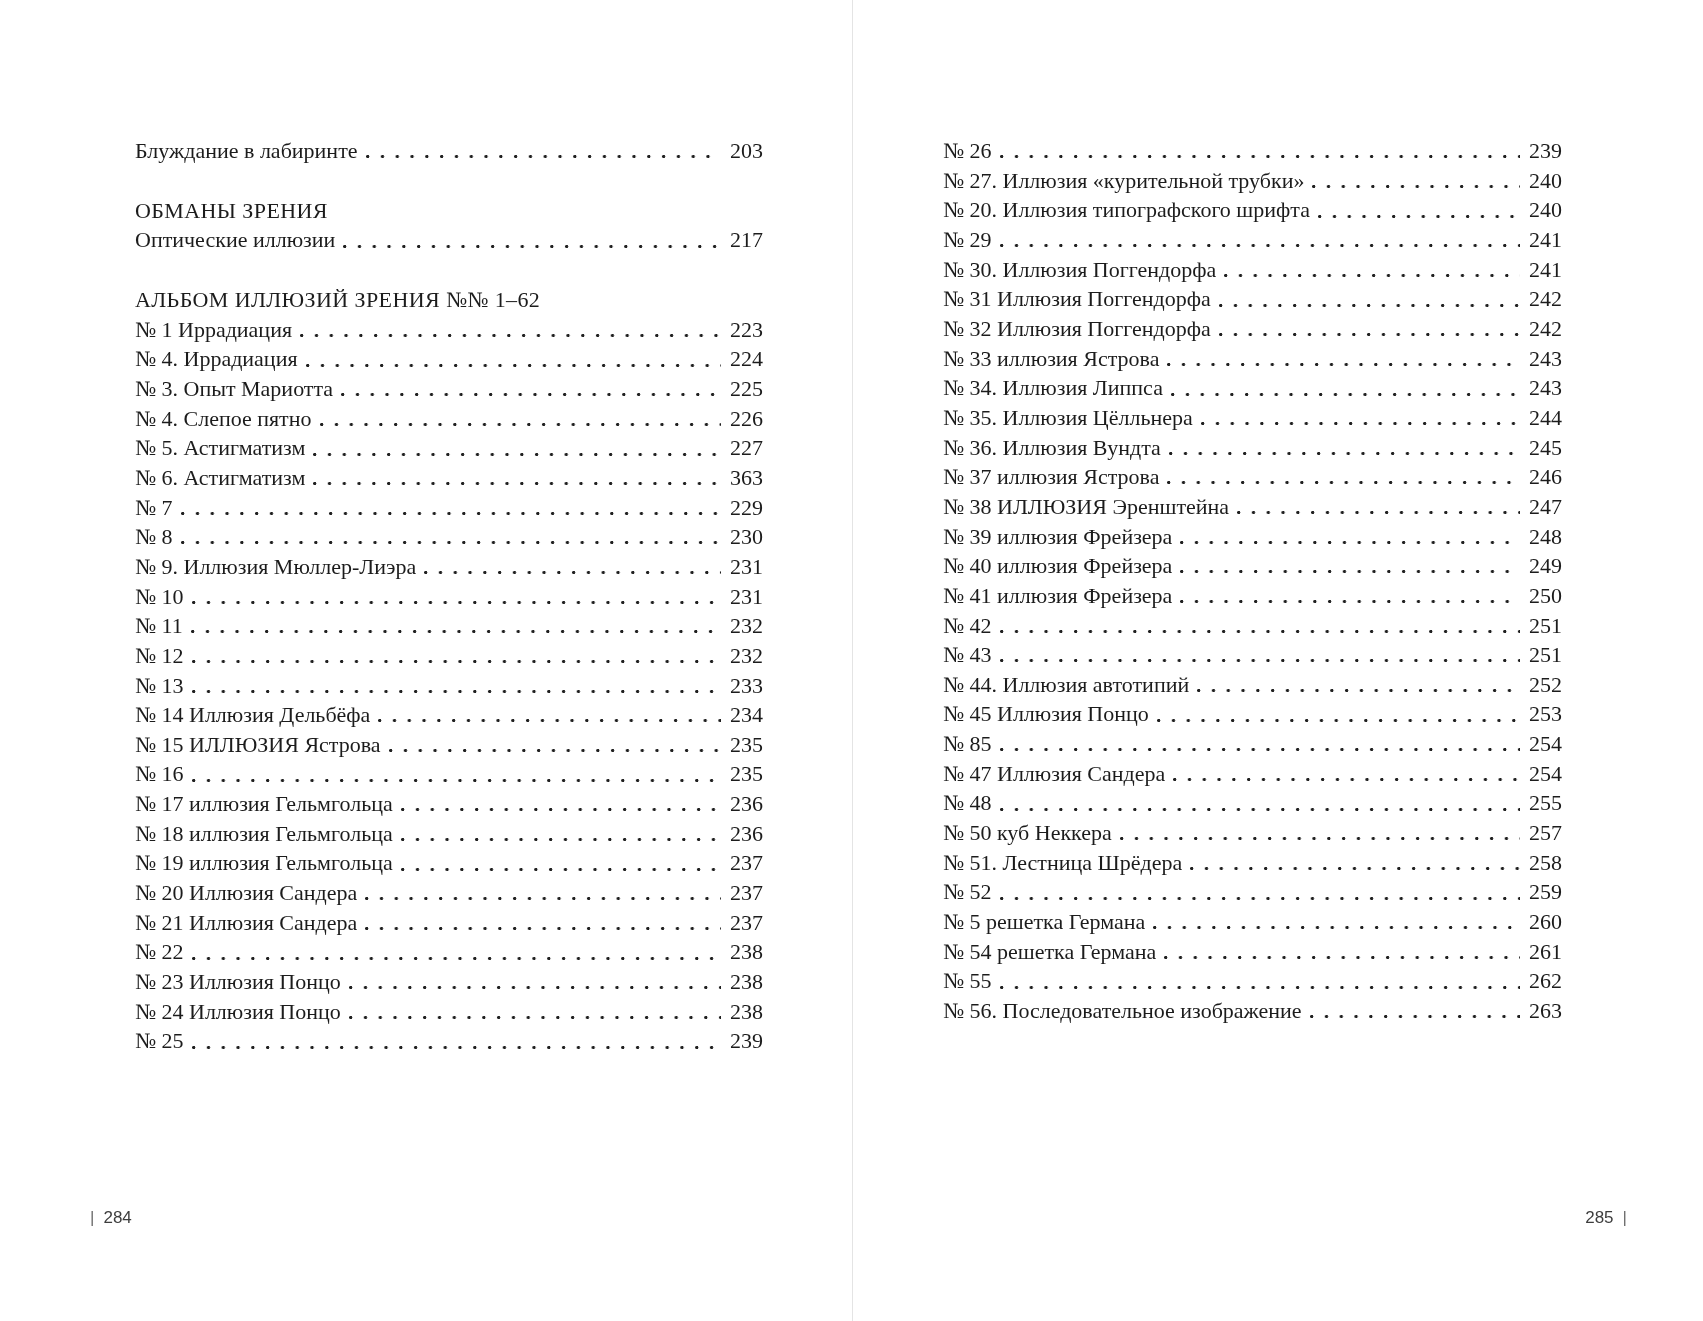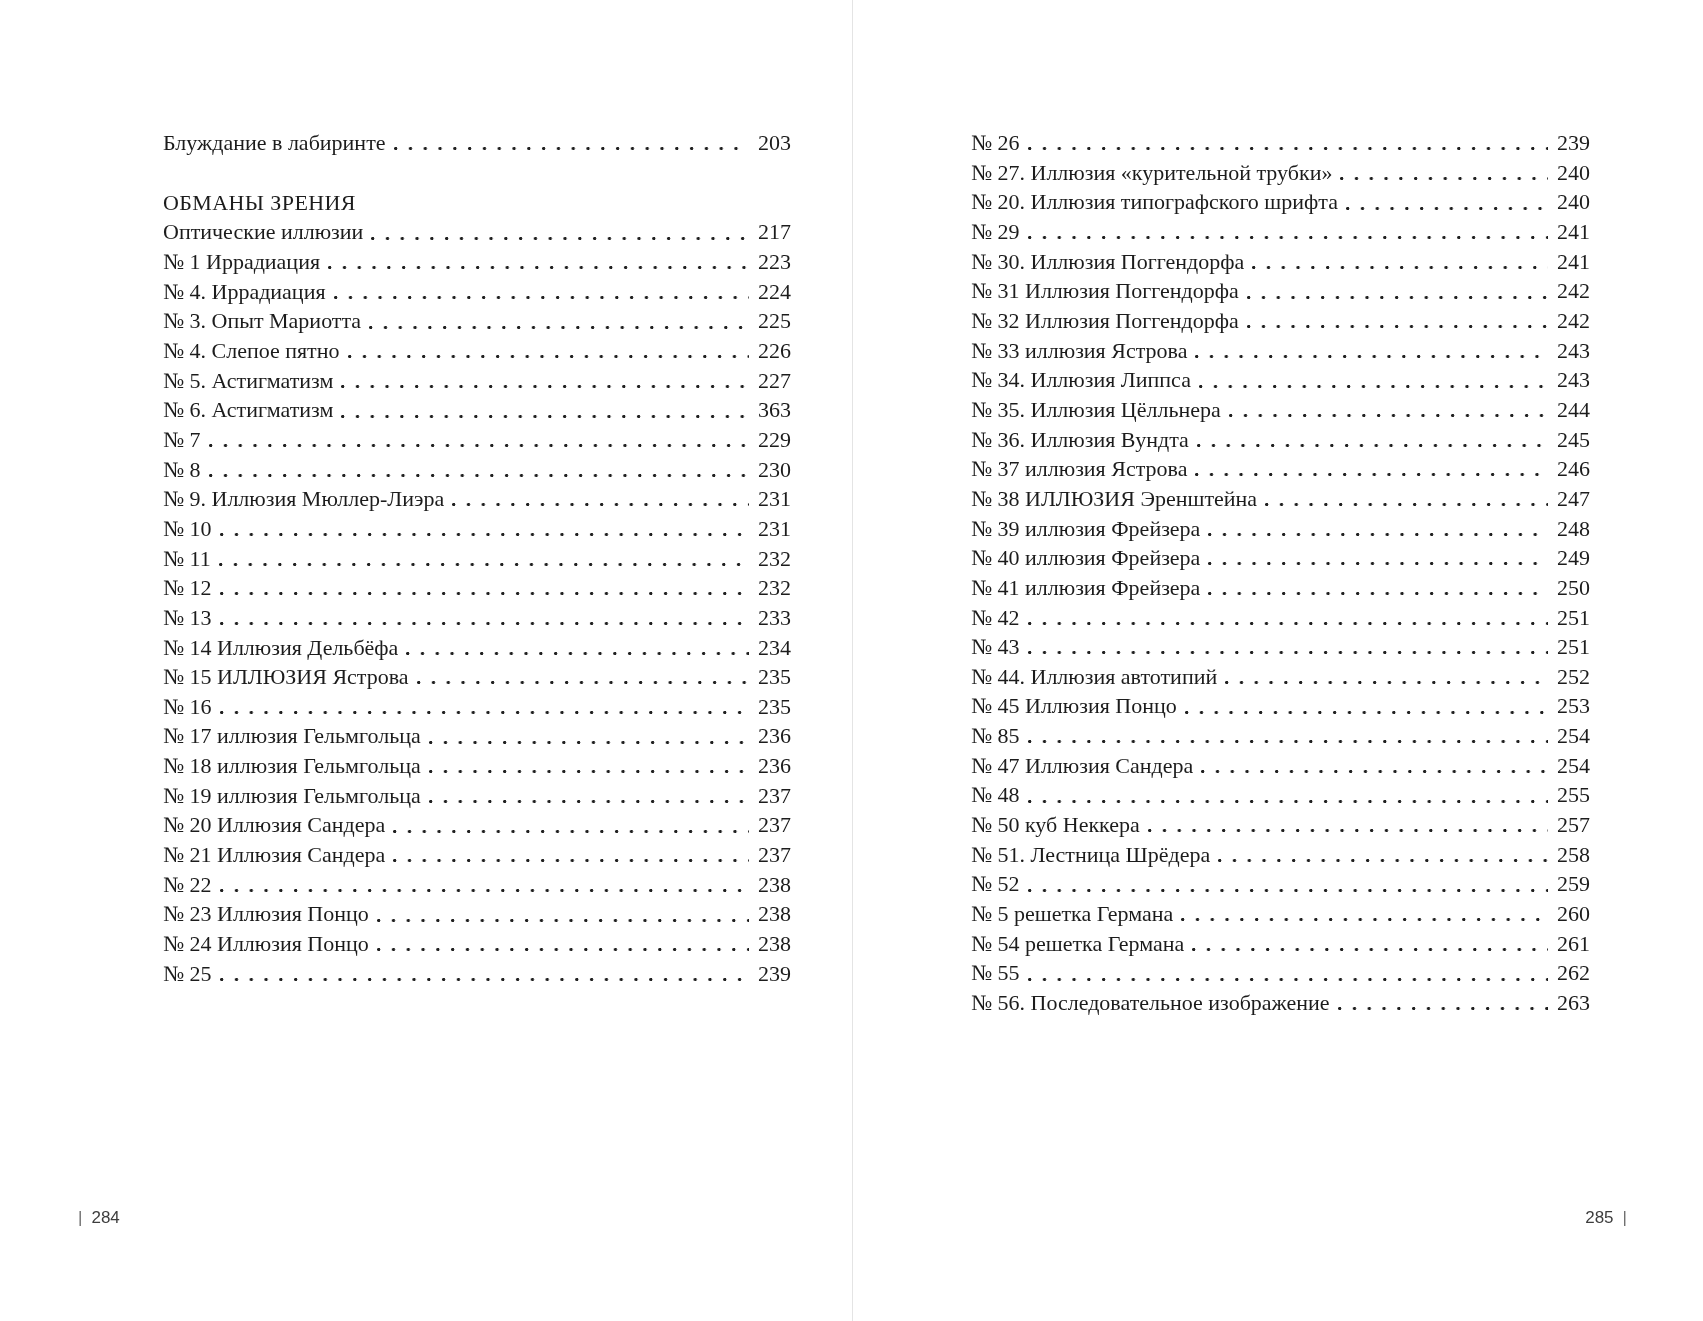--- a/index.html
+++ b/index.html
@@ -20,22 +20,21 @@
     position: absolute;
     left: 852px;
     top: 0;
     width: 1px;
     height: 100%;
     background: #e4e4e4;
   }
 
   .toc-column {
     position: absolute;
-    top: 128px;
-    margin-left: 28px;
+    top: 136px;
   }
   .toc-column.left  { left: 135px; width: 628px; }
   .toc-column.right { left: 943px; width: 619px; }
 
   .toc-row {
     display: flex;
     height: 29.66px;
     line-height: 29.66px;
     font-size: 22px;
   }
@@ -61,21 +60,21 @@
   }
 
   .page-footer {
     position: absolute;
     top: 1206px;
     font-family: "Liberation Sans", "DejaVu Sans", sans-serif;
     font-size: 17px;
     line-height: 24px;
     color: #3d3d3d;
   }
-  .page-footer.left  { left: 78px; }
+  .page-footer.left  { left: 90px; }
   .page-footer.right { right: 76px; }
   .page-footer .divider { color: #6e6e6e; }
   .page-footer.left .divider  { margin-right: 9px; }
   .page-footer.right .divider { margin-left: 9px; }
 </style>
 </head>
 <body>
 
 <div class="gutter-line"></div>
 
@@ -84,20 +83,21 @@
     <span class="toc-label">Блуждание в лабиринте</span>
     <span class="toc-leader"></span>
     <span class="toc-page">203</span>
   </div>
     <div class="toc-heading">ОБМАНЫ ЗРЕНИЯ</div>
     <div class="toc-row">
     <span class="toc-label">Оптические иллюзии</span>
     <span class="toc-leader"></span>
     <span class="toc-page">217</span>
   </div>
+    <div class="toc-heading">АЛЬБОМ ИЛЛЮЗИЙ ЗРЕНИЯ №№ 1–62</div>
     <div class="toc-row">
     <span class="toc-label">№ 1 Иррадиация</span>
     <span class="toc-leader"></span>
     <span class="toc-page">223</span>
   </div>
     <div class="toc-row">
     <span class="toc-label">№ 4. Иррадиация</span>
     <span class="toc-leader"></span>
     <span class="toc-page">224</span>
   </div>

